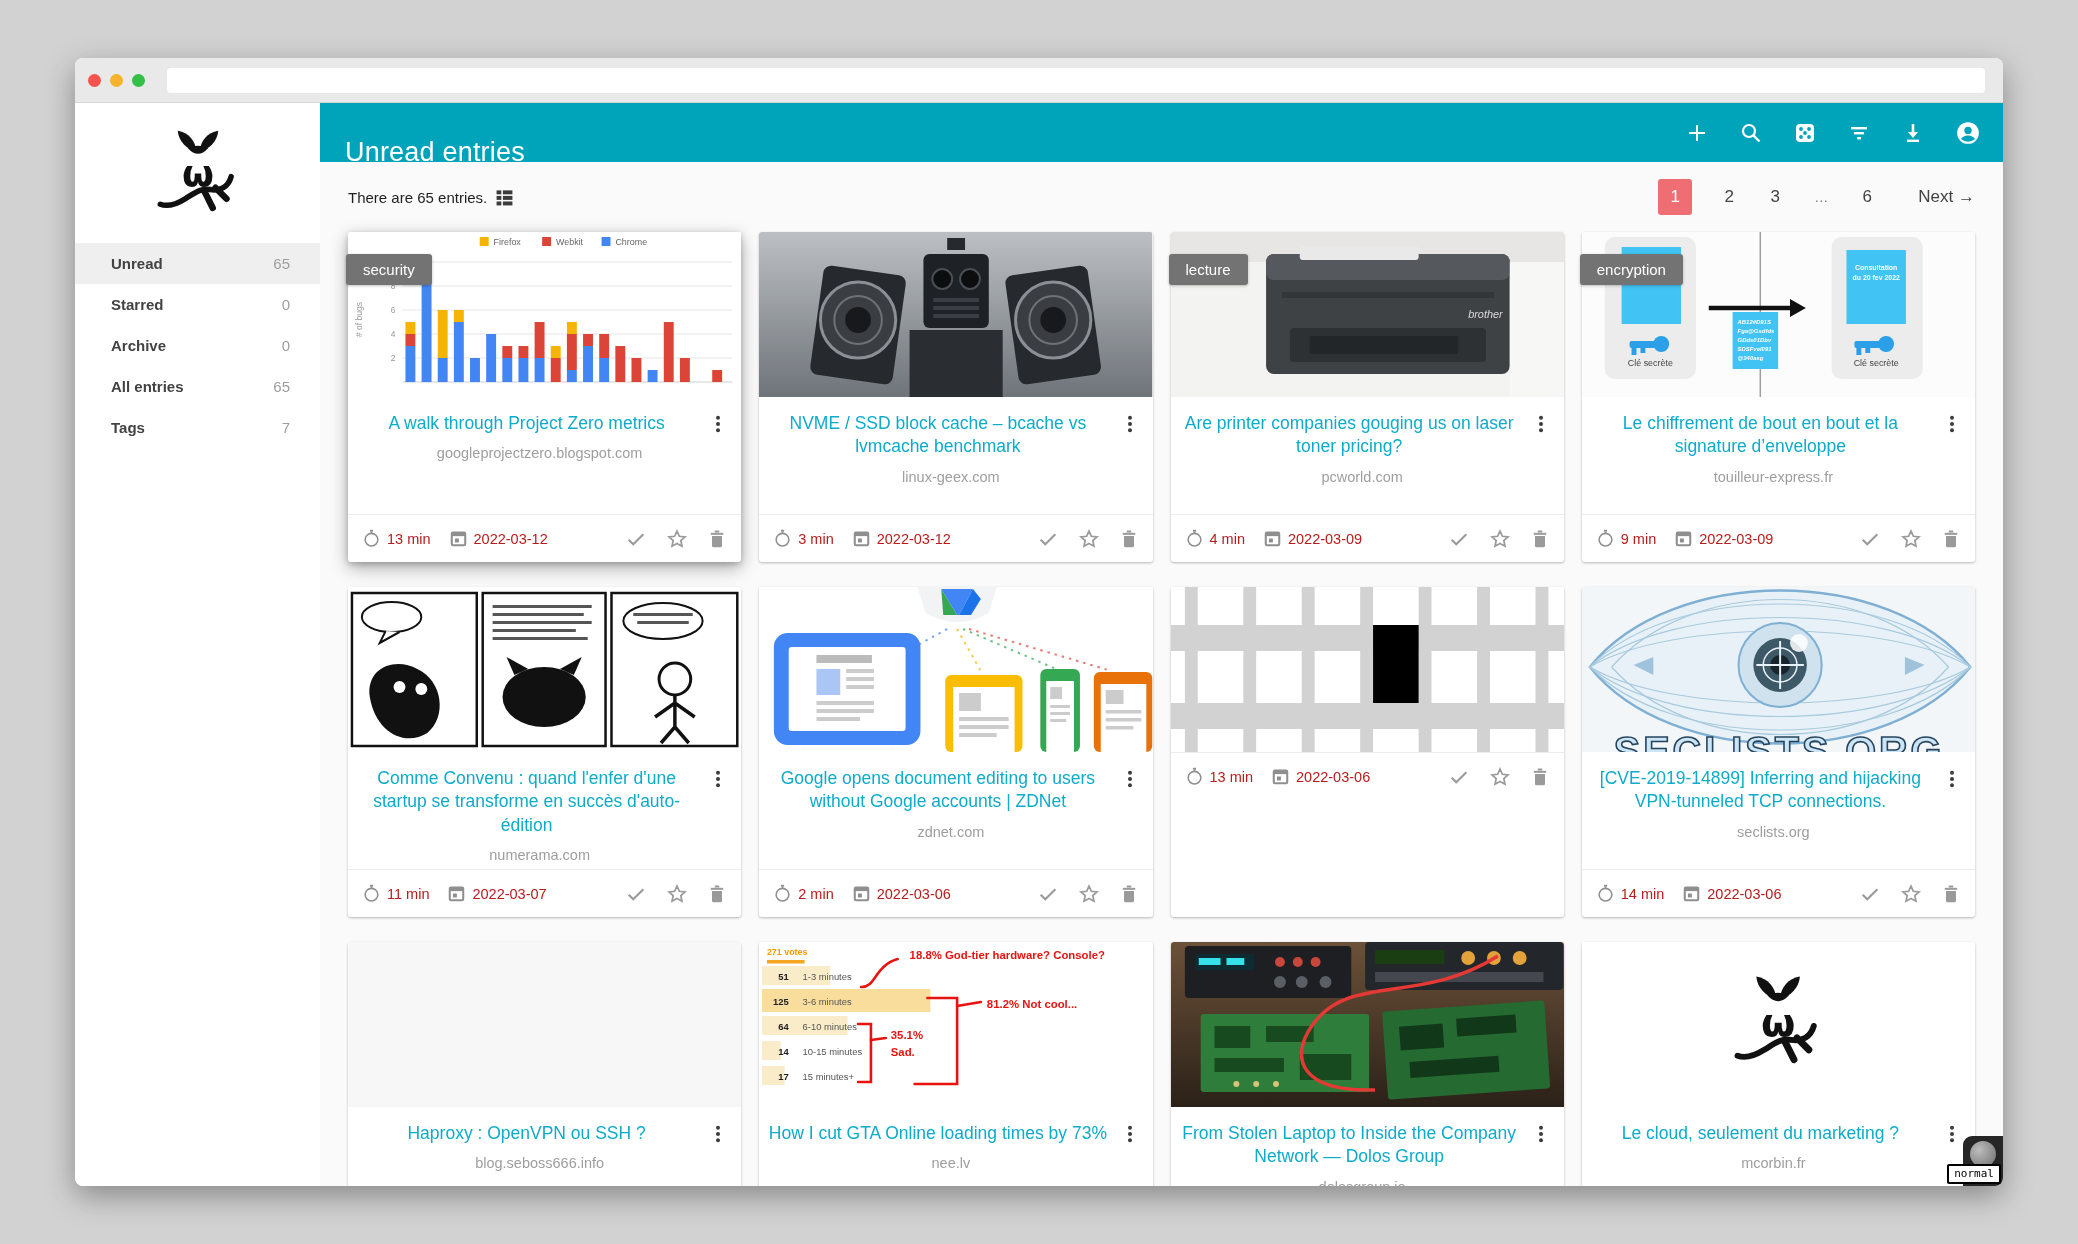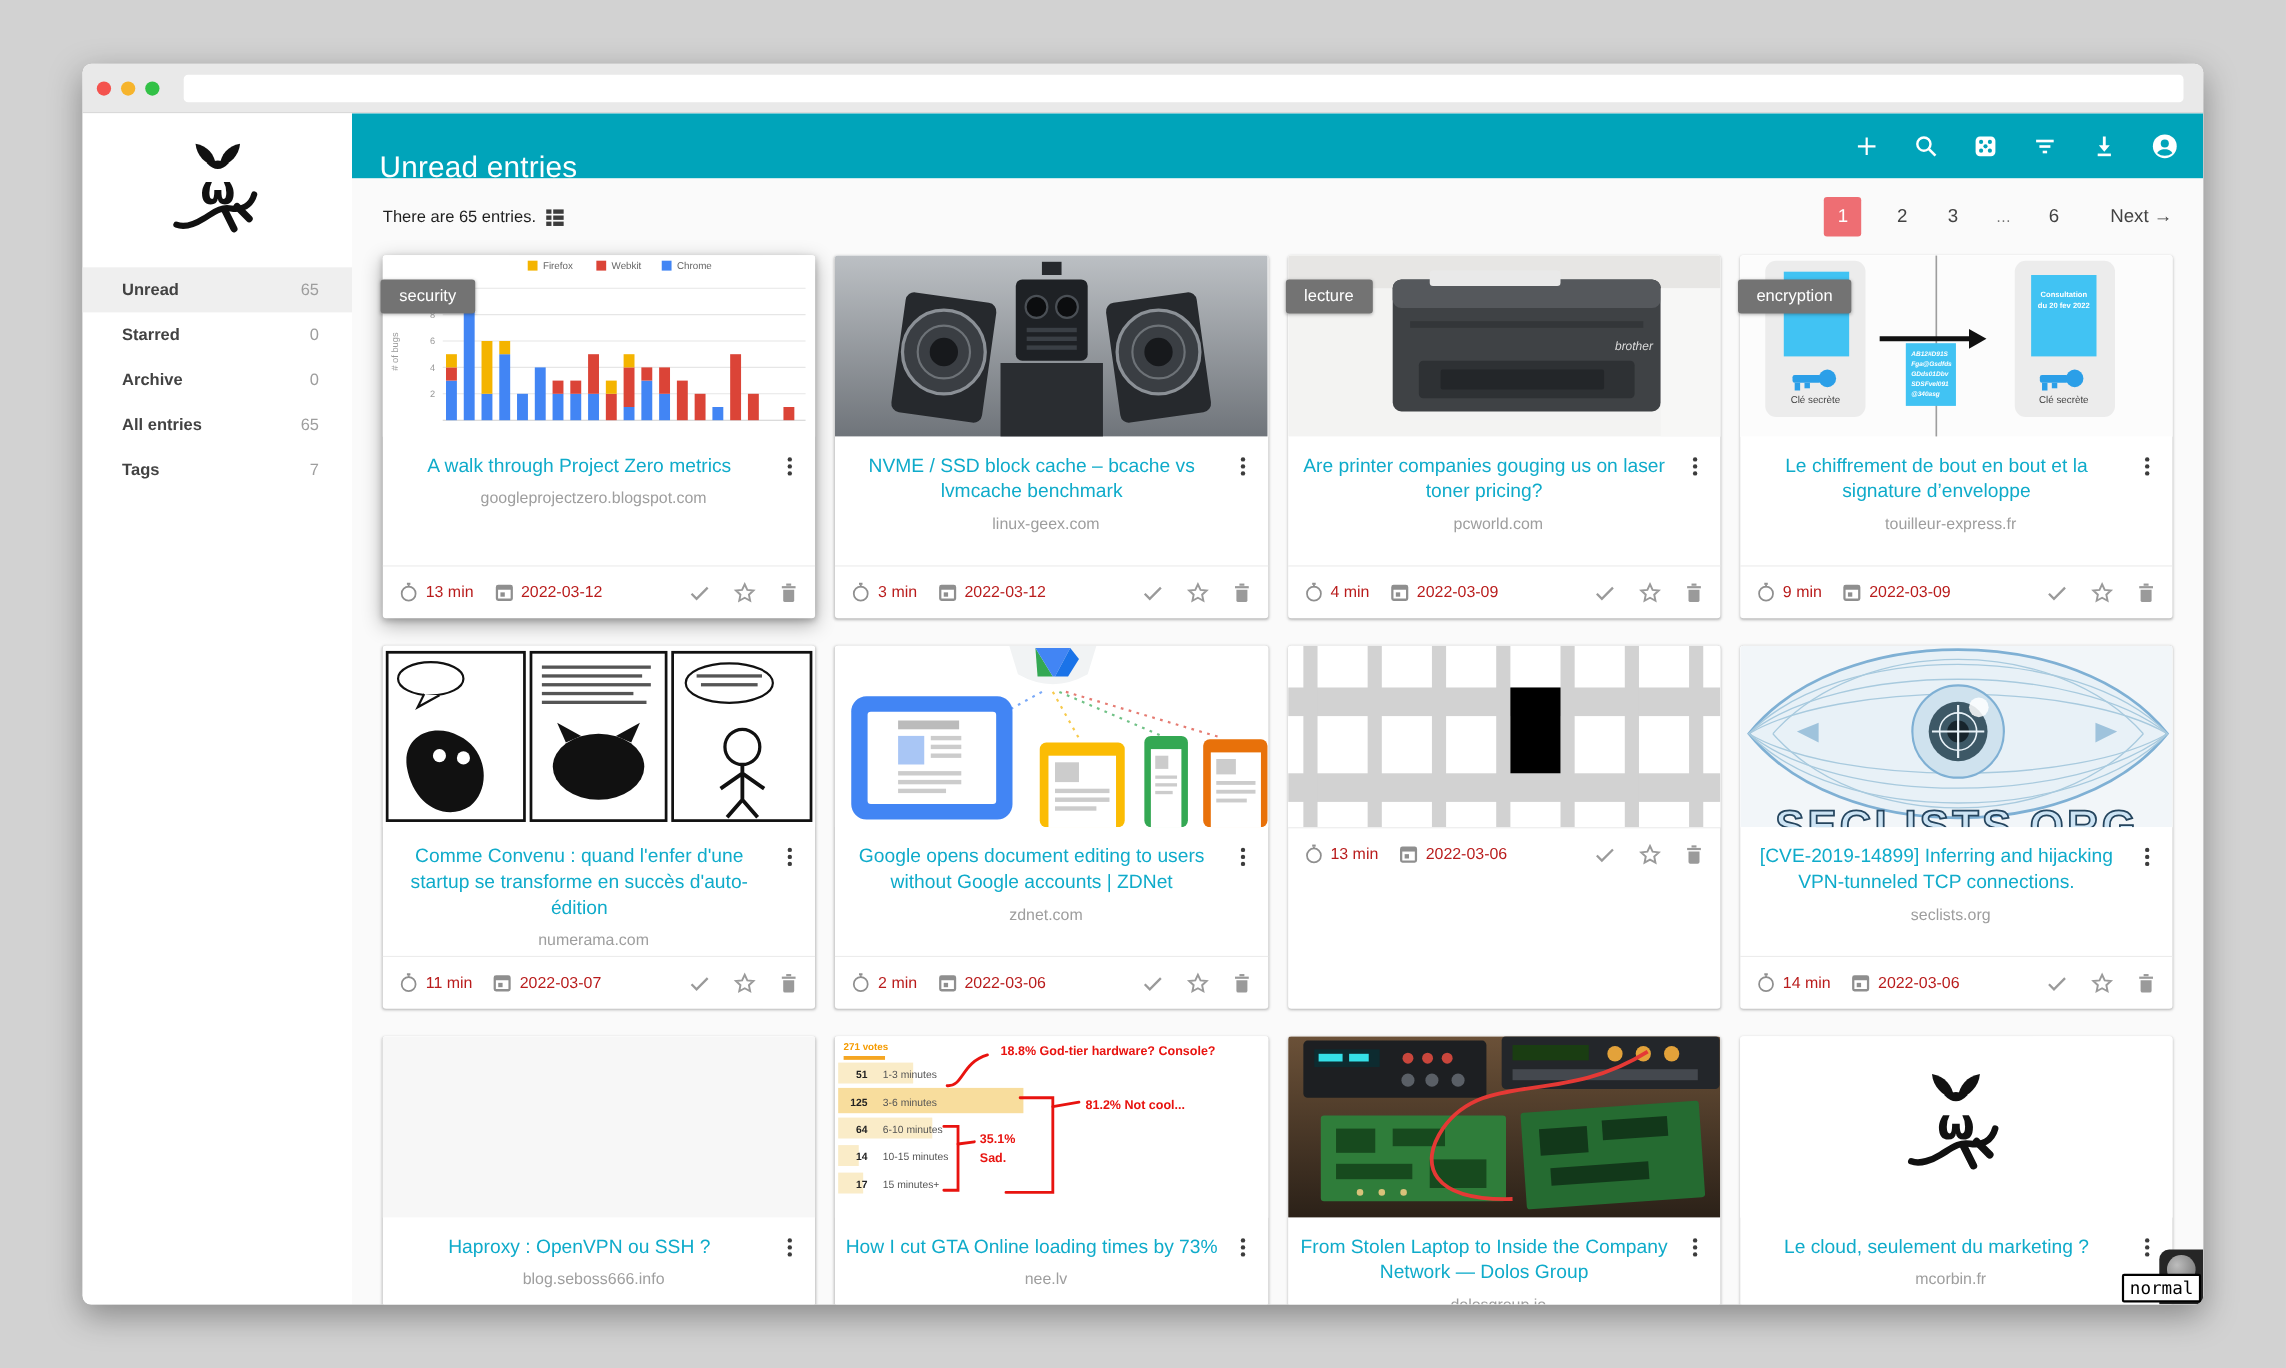--- a/index.html
+++ b/index.html
@@ -74,21 +74,21 @@
   .foot-actions { display:flex; align-items:center; gap:19px; }
   .foot-actions svg { cursor:pointer; display:block; }
 
   
   .mode-box { position:absolute; right:0; bottom:0; width:40px; height:50px;
     background:#262626; border-radius:9px 0 0 0; }
   .mode-circle { width:26px; height:26px; border-radius:50%;
     background:radial-gradient(circle at 35% 35%, #bdbdbd, #6d6d6d); margin:5px auto 0; }
   .mode-label { position:absolute; right:2px; bottom:2px; background:#fff;
     border:2px solid #000; border-radius:2px; font-family:"DejaVu Sans Mono", monospace;
-    font-size:16px; color:#000; padding:1px 5px; line-height:1.25; }
+    font-size:11px; color:#000; padding:1px 5px; line-height:1.25; }
 </style>
 </head>
 <body>
 
 <svg width="0" height="0" style="position:absolute">
   <symbol id="kangaroo" viewBox="0 0 100 100">
     <path d="M47 26 C38 24 29 16 28 4 C40 6 47 15 48 25 Z" fill="#111"></path>
     <path d="M53 26 C62 24 71 16 72 4 C60 6 53 15 52 25 Z" fill="#111"></path>
     <path d="M39 23 Q50 35 61 23 Q50 18 39 23 Z" fill="#111"></path>
     <text x="50" y="64" font-family="DejaVu Sans, sans-serif" font-size="40" font-weight="bold" text-anchor="middle" fill="#111">ω</text>

